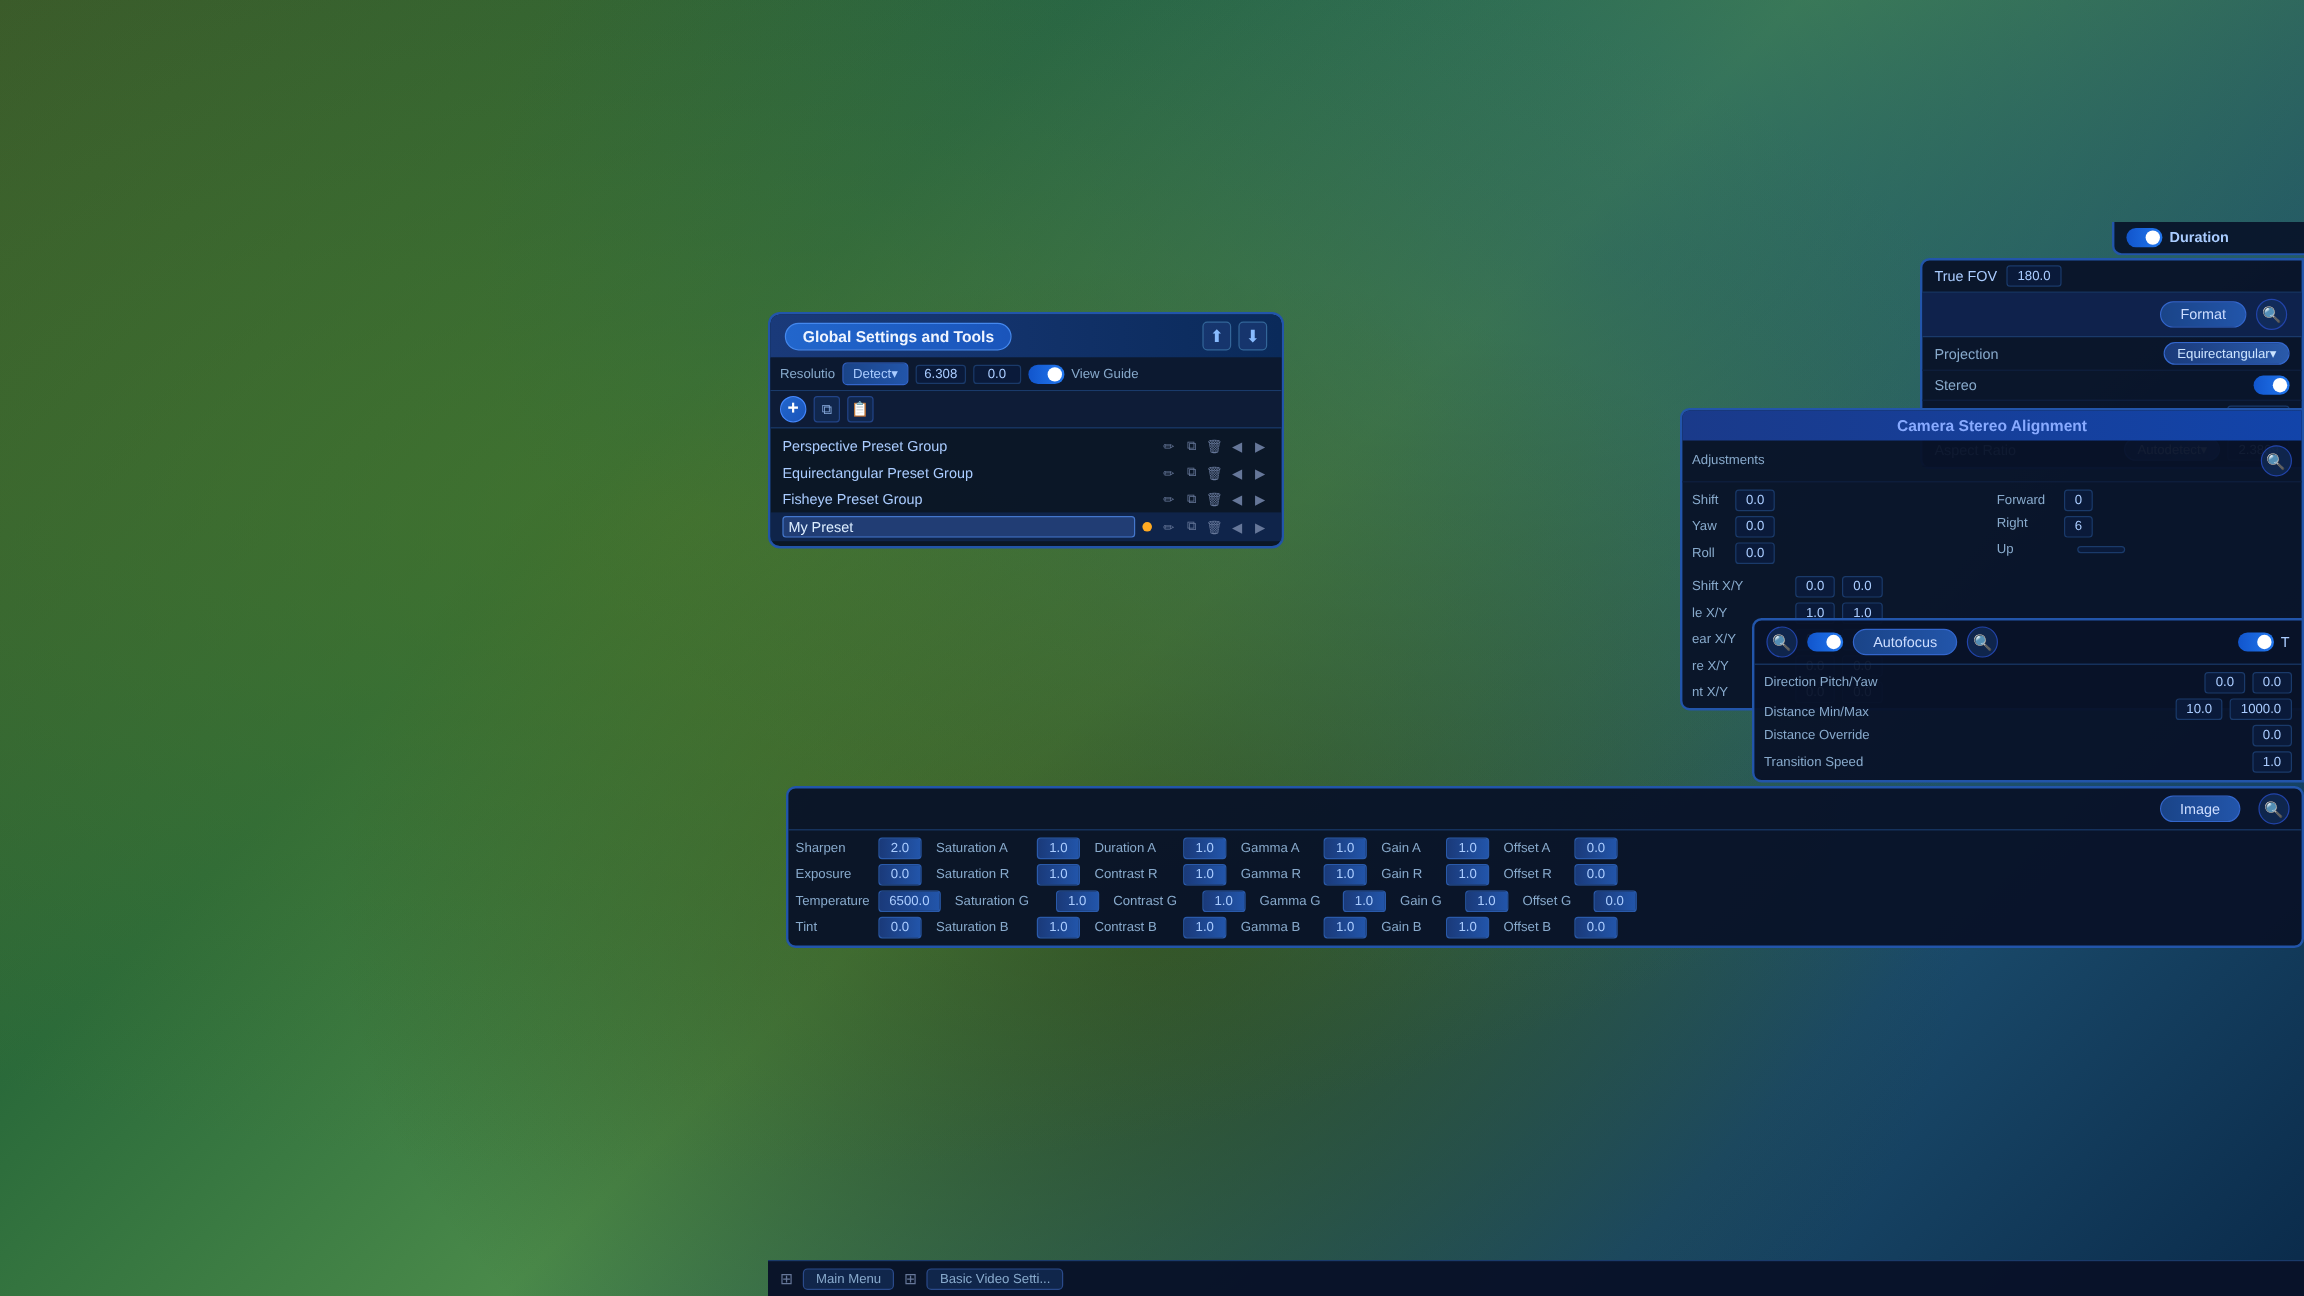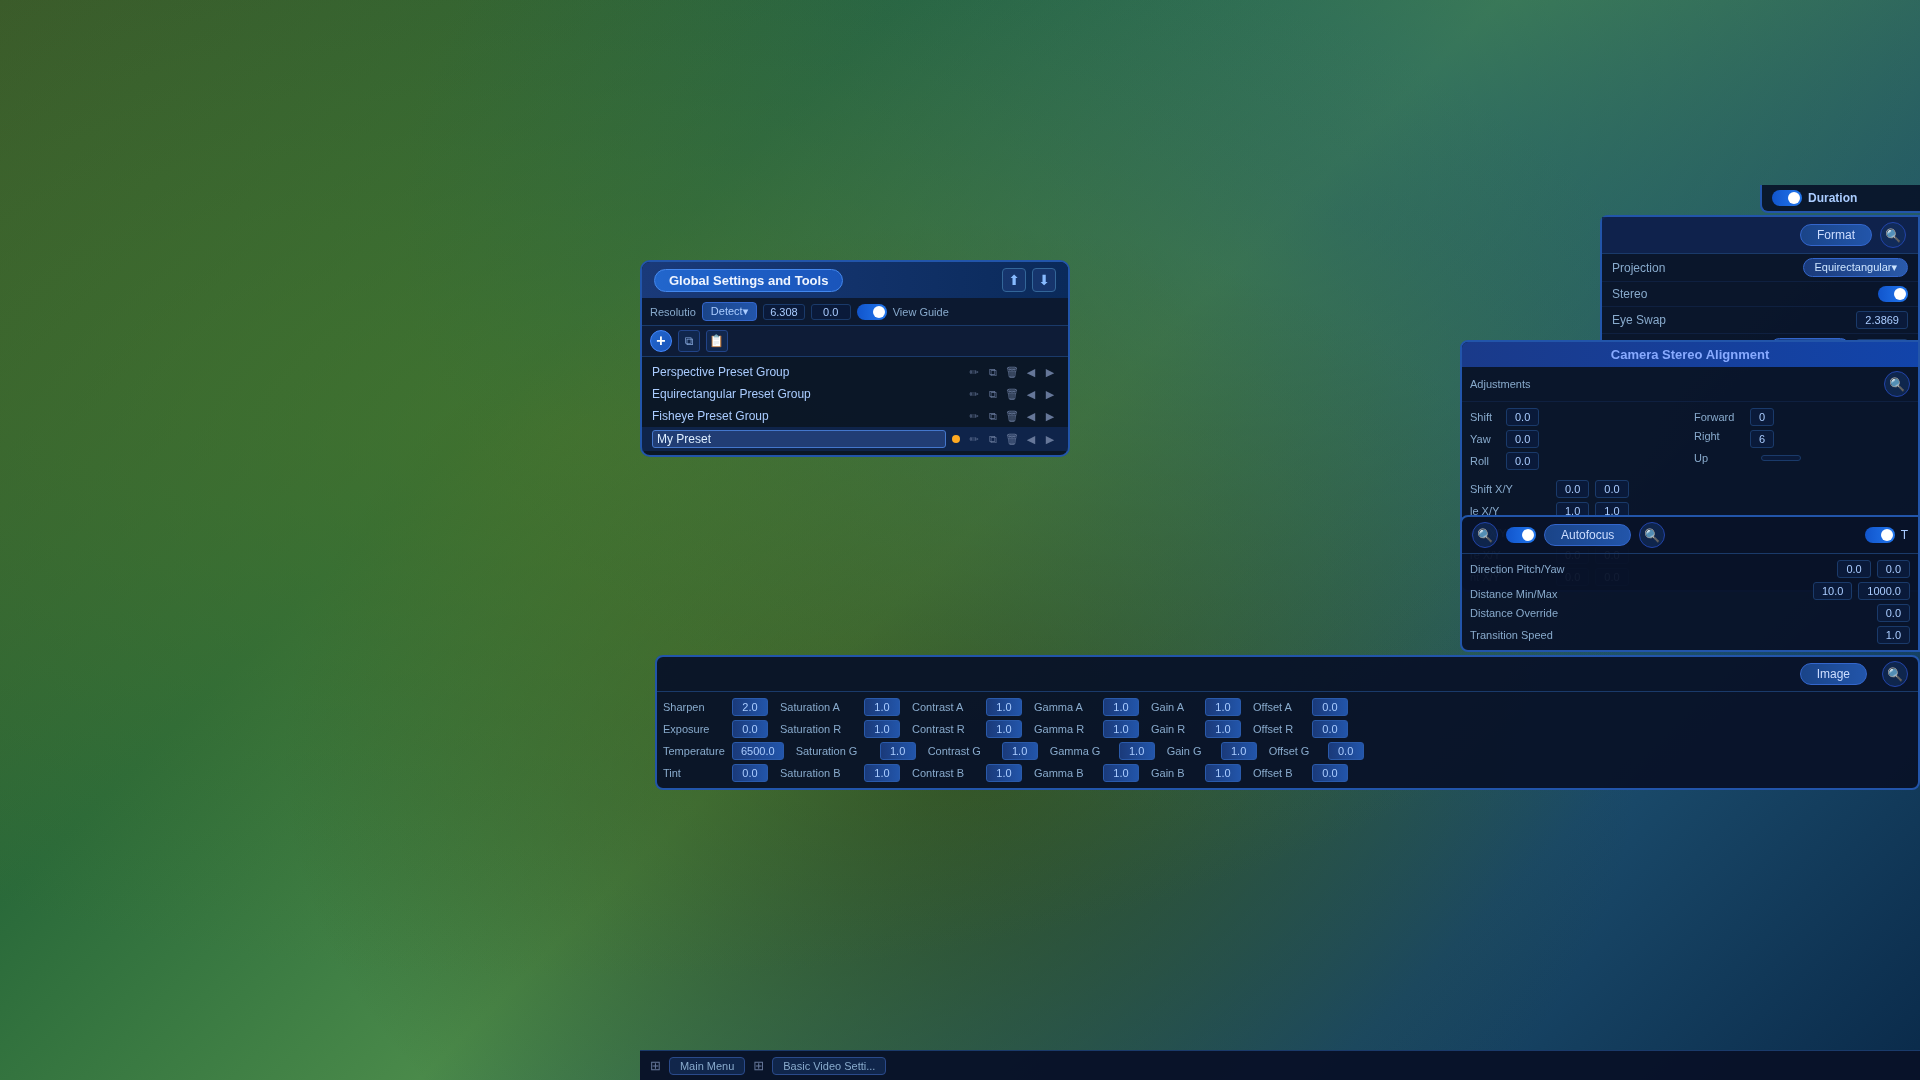--- a/index.html
+++ b/index.html
@@ -705,20 +705,24 @@
     <div class="key space-key" style="font-size:11px;">Space</div>
     <div class="key">◀</div>
     <div class="key">▼</div>
     <div class="key">▶</div>
     <div class="key wide" style="font-size:11px;">.com</div>
   </div>
 </div>
 
 <div style="position:absolute; right:0; top:215px; width:320px; background:rgba(8,18,40,0.95); border:2px solid #2255aa; border-radius:8px 0 0 8px;">
 
+  <div style="display:flex; align-items:center; padding:4px 10px; gap:8px; border-bottom:1px solid #1a3a6a;">
+    <span style="color:#aaccff; font-size:12px;">True FOV</span>
+    <div class="right-value-box">180.0</div>
+  </div>
 
   <div class="format-header">
     <button class="format-btn">Format</button>
     <div class="search-icon-btn">🔍</div>
   </div>
 
   <div class="right-panel-row">
     <span class="right-label">Projection</span>
     <button class="right-value-btn">Equirectangular▾</button>
   </div>
@@ -733,21 +737,21 @@
     <div class="right-value-box">2.3869</div>
   </div>
 
   <div class="right-panel-row">
     <span class="right-label">Aspect Ratio</span>
     <button class="right-value-btn">Autodetect▾</button>
     <div class="right-value-box">2.3869</div>
   </div>
 </div>
 
-<div style="position:absolute; right:0; top:340px; width:460px; background:rgba(8,18,40,0.95); border:2px solid #2255aa; border-radius:8px 0 0 8px;">
+<div style="position:absolute; right:0; top:340px; width:520px; background:rgba(8,18,40,0.95); border:2px solid #2255aa; border-radius:8px 0 0 8px;">
   <div class="stereo-header">Camera Stereo Alignment</div>
 
   <div style="display:flex; align-items:center; padding:4px 8px; gap:6px; border-bottom:1px solid #0f2040;">
     <span style="color:#88aacc;font-size:11px;">Adjustments</span>
     <div class="search-icon-btn" style="margin-left:auto;">🔍</div>
   </div>
 
   <div style="display:flex; padding:4px 8px; gap:8px;">
     <div style="flex:1;">
       <div style="display:flex; align-items:center; gap:6px; padding:2px 0;">
@@ -852,21 +856,21 @@
     <div class="search-icon-btn">🔍</div>
   </div>
 
   <div style="padding:4px 6px;">
 
     <div style="display:flex; align-items:center; gap:4px; padding:2px 0; flex-wrap:wrap;">
       <span style="color:#88aacc;font-size:11px;min-width:65px;">Sharpen</span>
       <div class="img-value">2.0</div>
       <span style="color:#88aacc;font-size:11px;min-width:80px;margin-left:8px;">Saturation A</span>
       <div class="img-value">1.0</div>
-      <span style="color:#88aacc;font-size:11px;min-width:70px;margin-left:8px;">Contrast A</span>
+      <span style="color:#88aacc;font-size:11px;min-width:70px;margin-left:8px;">Duration A</span>
       <div class="img-value">1.0</div>
       <span style="color:#88aacc;font-size:11px;min-width:65px;margin-left:8px;">Gamma A</span>
       <div class="img-value">1.0</div>
       <span style="color:#88aacc;font-size:11px;min-width:50px;margin-left:8px;">Gain A</span>
       <div class="img-value">1.0</div>
       <span style="color:#88aacc;font-size:11px;min-width:55px;margin-left:8px;">Offset A</span>
       <div class="img-value">0.0</div>
     </div>
 
     <div style="display:flex; align-items:center; gap:4px; padding:2px 0; flex-wrap:wrap;">

